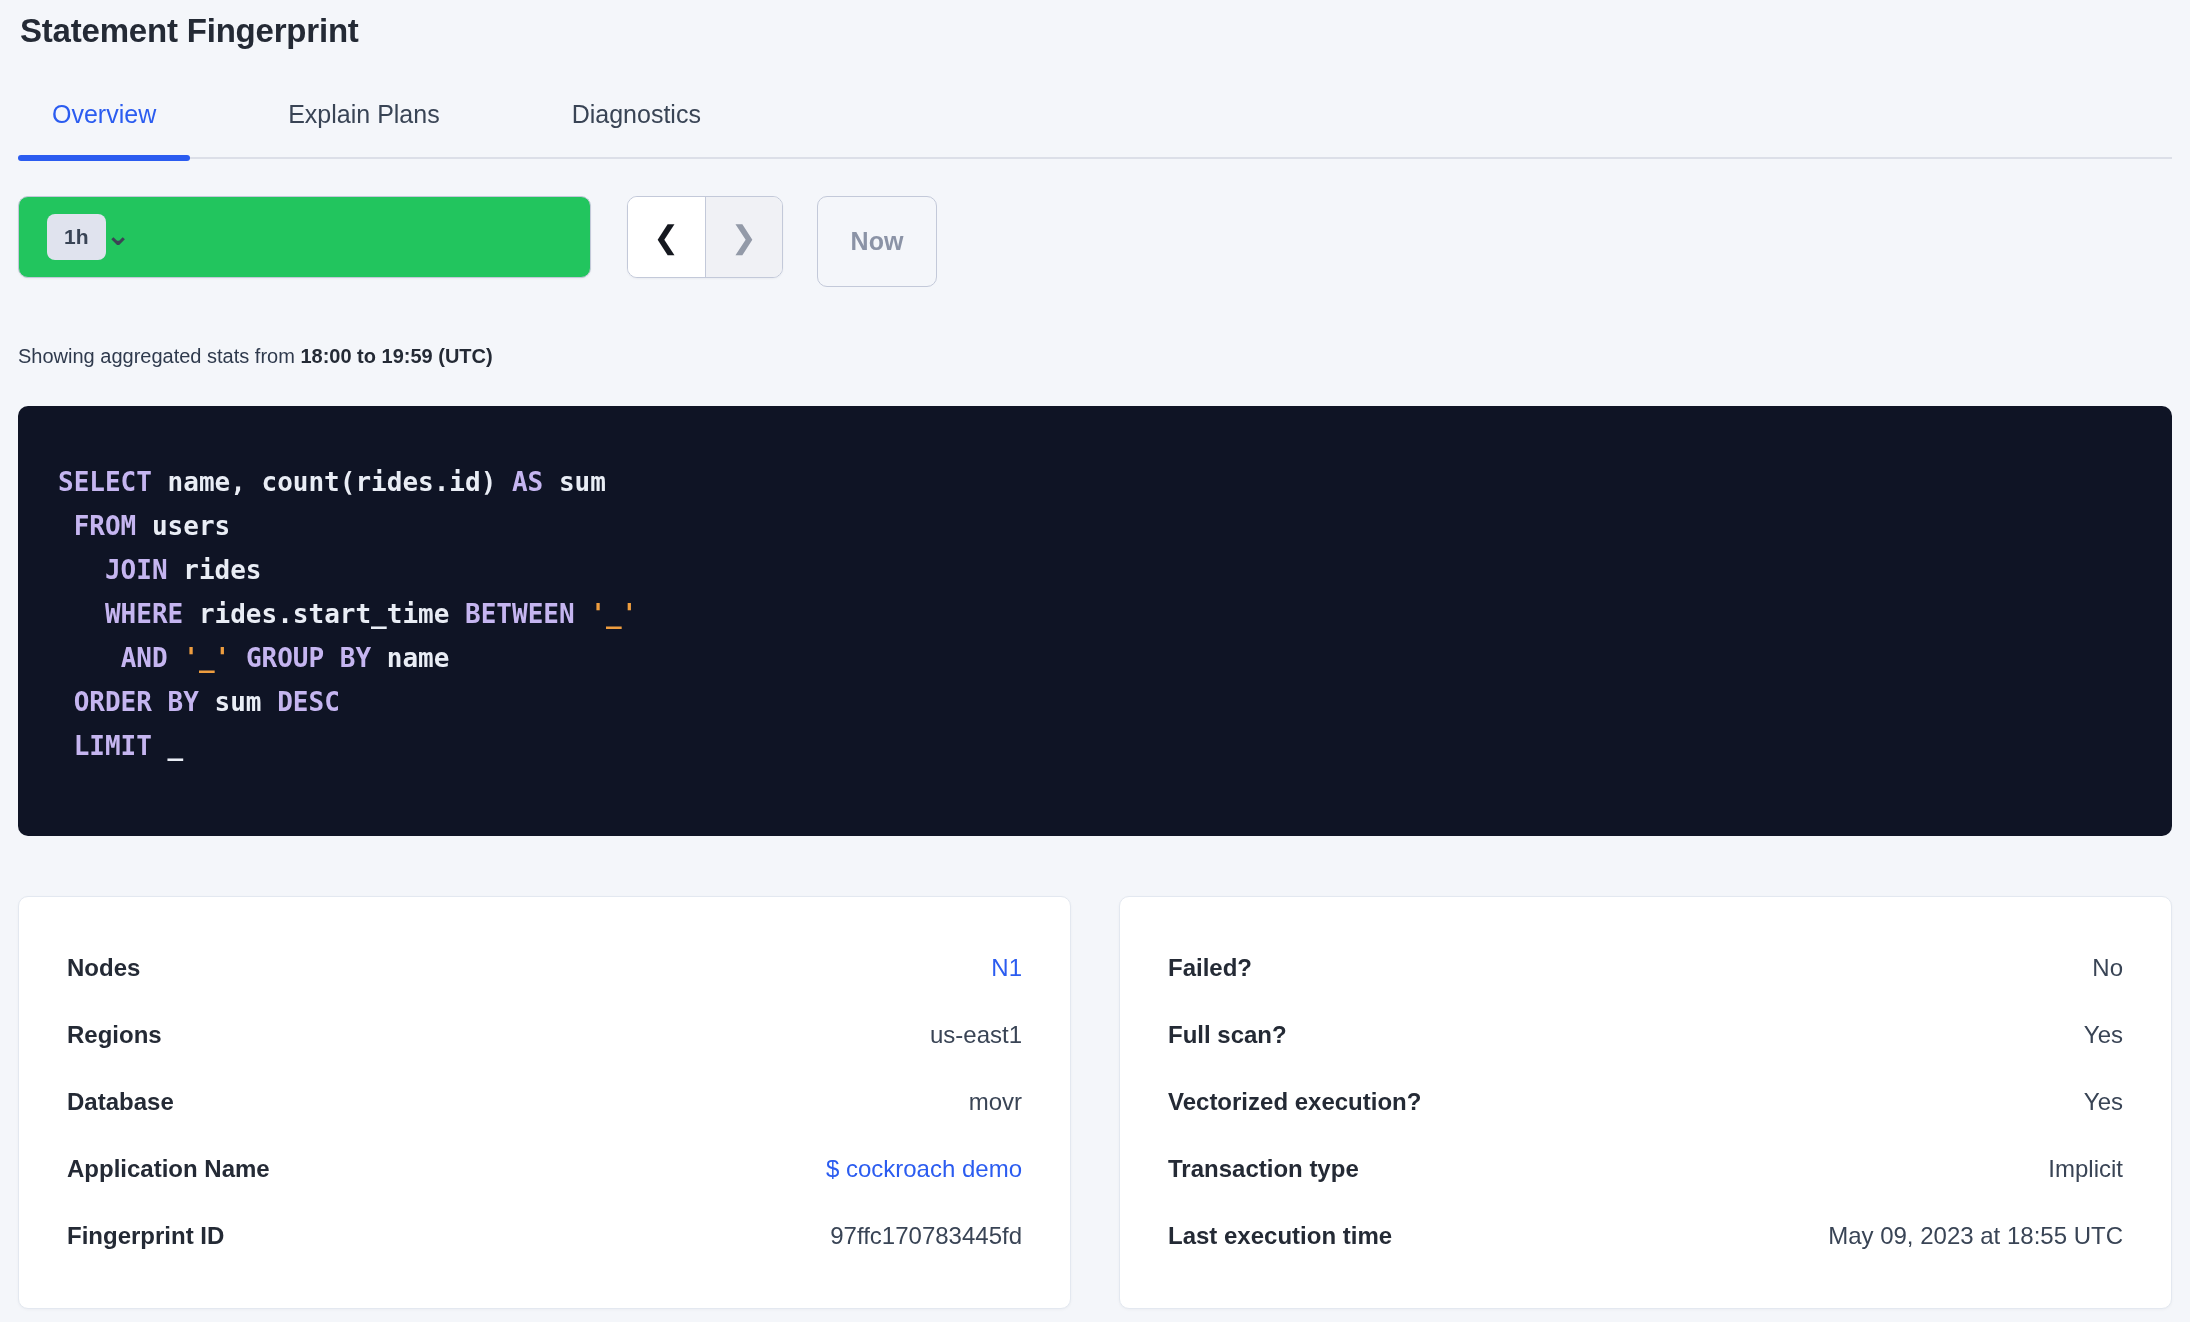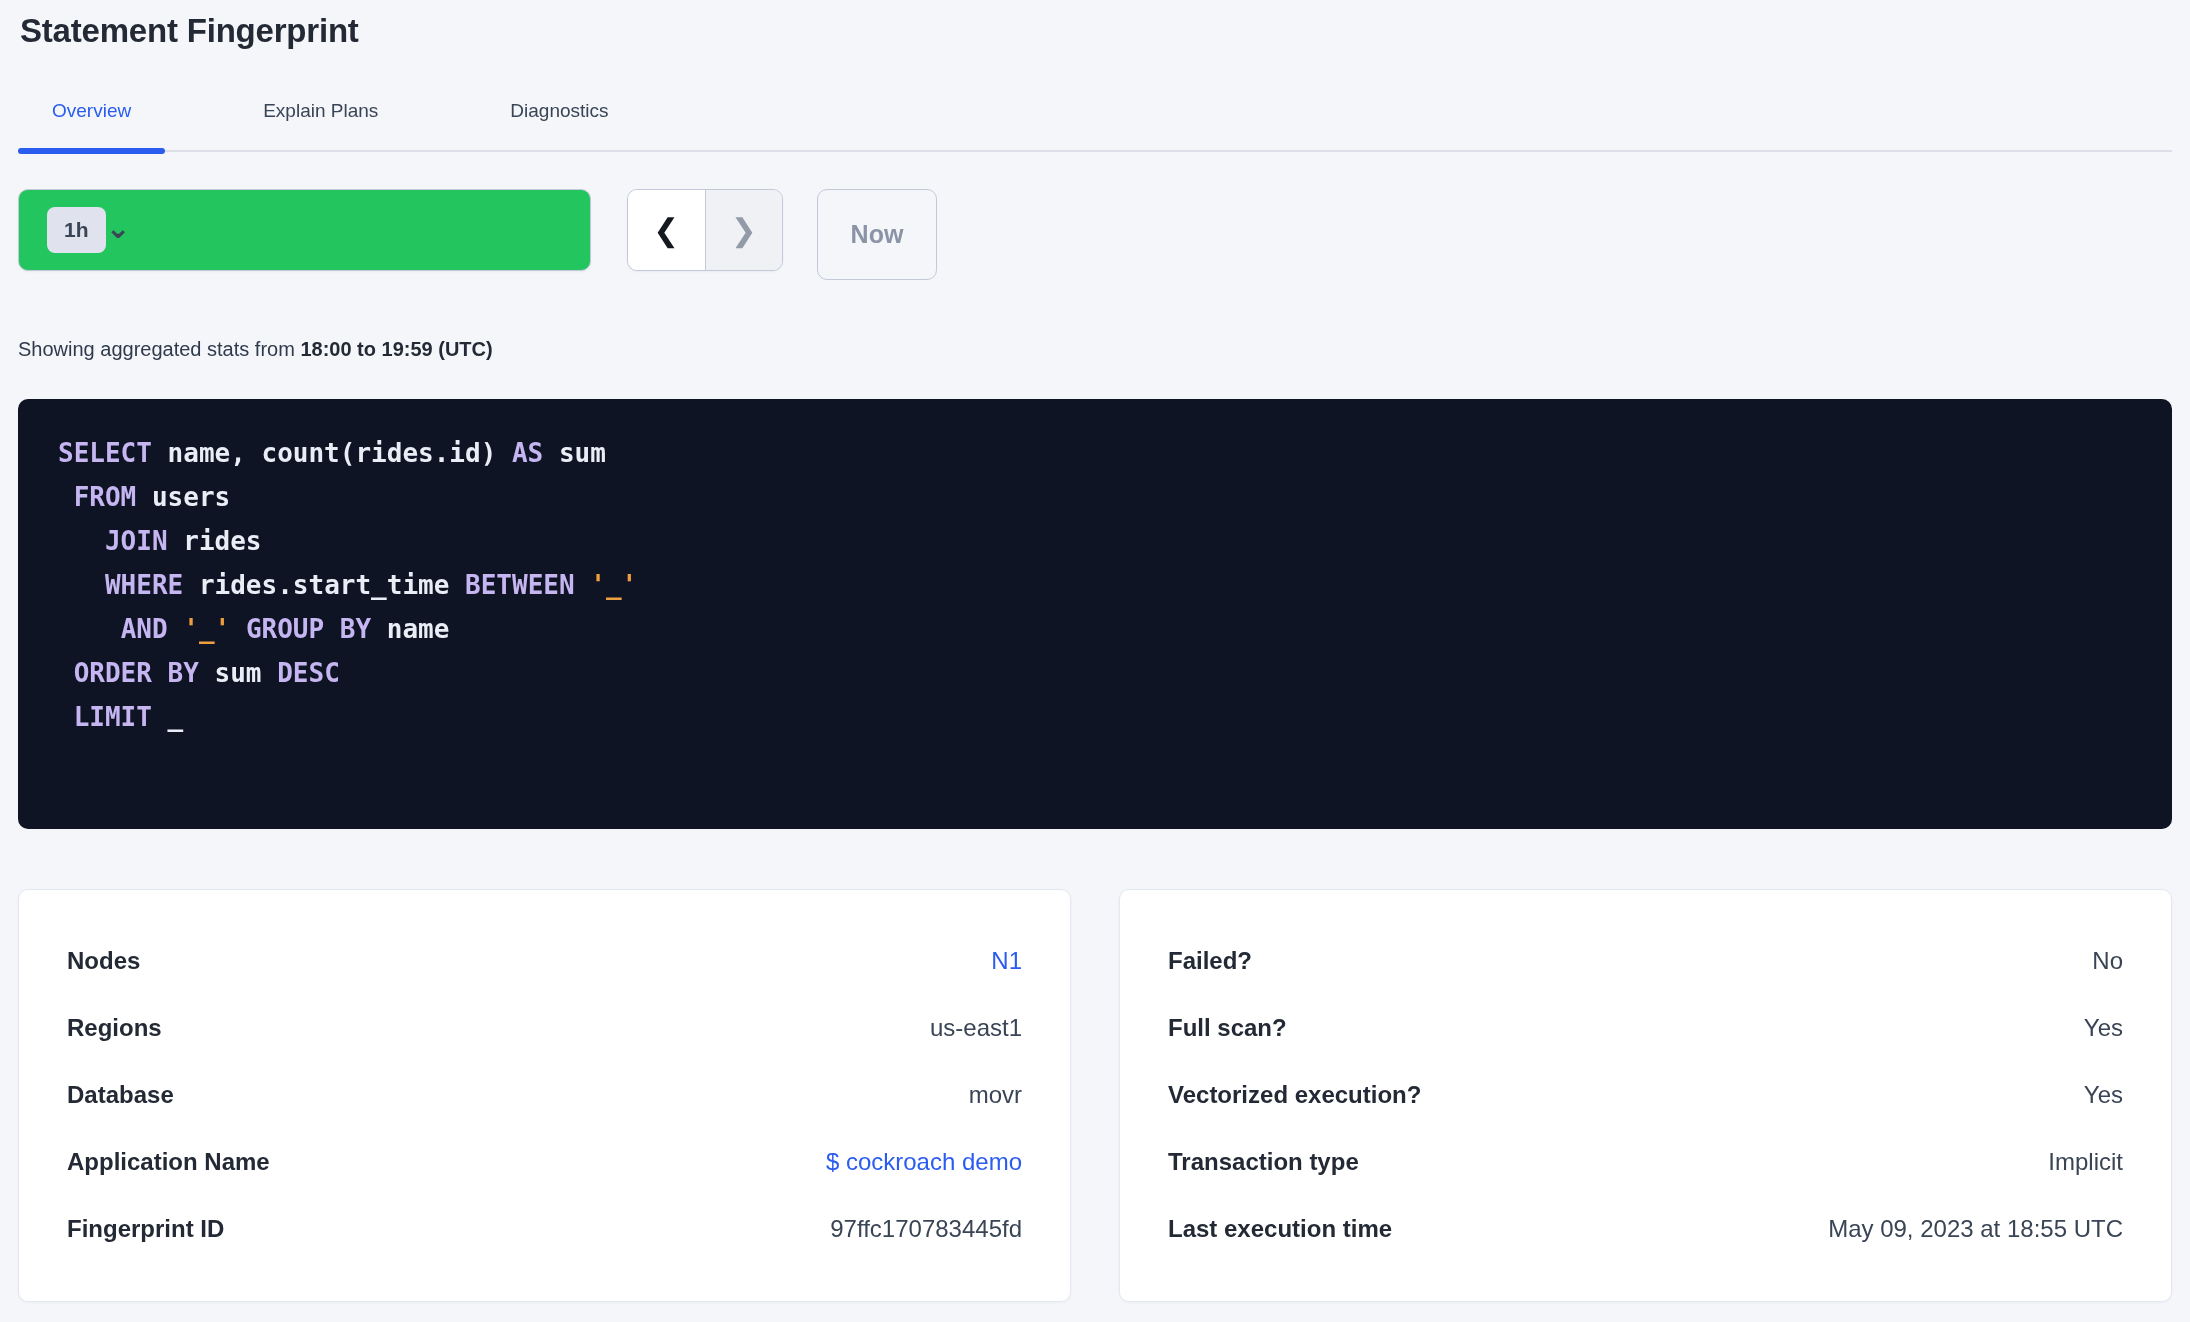--- a/index.html
+++ b/index.html
@@ -18,21 +18,21 @@
   }
 
   
   .tabs {
     display:flex; margin-top:50px;
     border-bottom:2px solid #dcdfe8;
     width:2154px;
   }
   .tab {
     position:relative;
-    font-size:19px; color:#394455;
+    font-size:25px; color:#394455;
     padding:0 34px 28px; margin-right:64px;
     cursor:pointer; text-align:center;
   }
   .tab.active { color:#2b5cf0; font-weight:500; }
   .tab.active::after {
     content:""; position:absolute; left:0; right:0; bottom:-4px;
     height:6px; border-radius:3px; background:#2b5cf0;
   }
 
   
@@ -71,21 +71,21 @@
   }
 
   
   .stats-line { margin-top:67px; font-size:20px; color:#2f3a4d; }
   .stats-line b { color:#242a35; font-weight:700; }
 
   
   .sql-box {
     margin-top:38px; width:2154px; height:430px;
     background:#0f1425; border-radius:10px;
-    padding:32px 40px 40px;
+    padding:54px 40px 40px;
     font-family:"DejaVu Sans Mono","Liberation Mono",monospace;
     font-size:26px; line-height:44px;
   }
   .sql-line { white-space:pre; }
   .t-k { color:#c5b5f0; font-weight:700; }
   .t-i { color:#e9edf5; font-weight:700; }
   .t-s { color:#ee9d3f; font-weight:700; }
 
   
   .cards { display:flex; margin-top:60px; gap:48px; width:2154px; }

